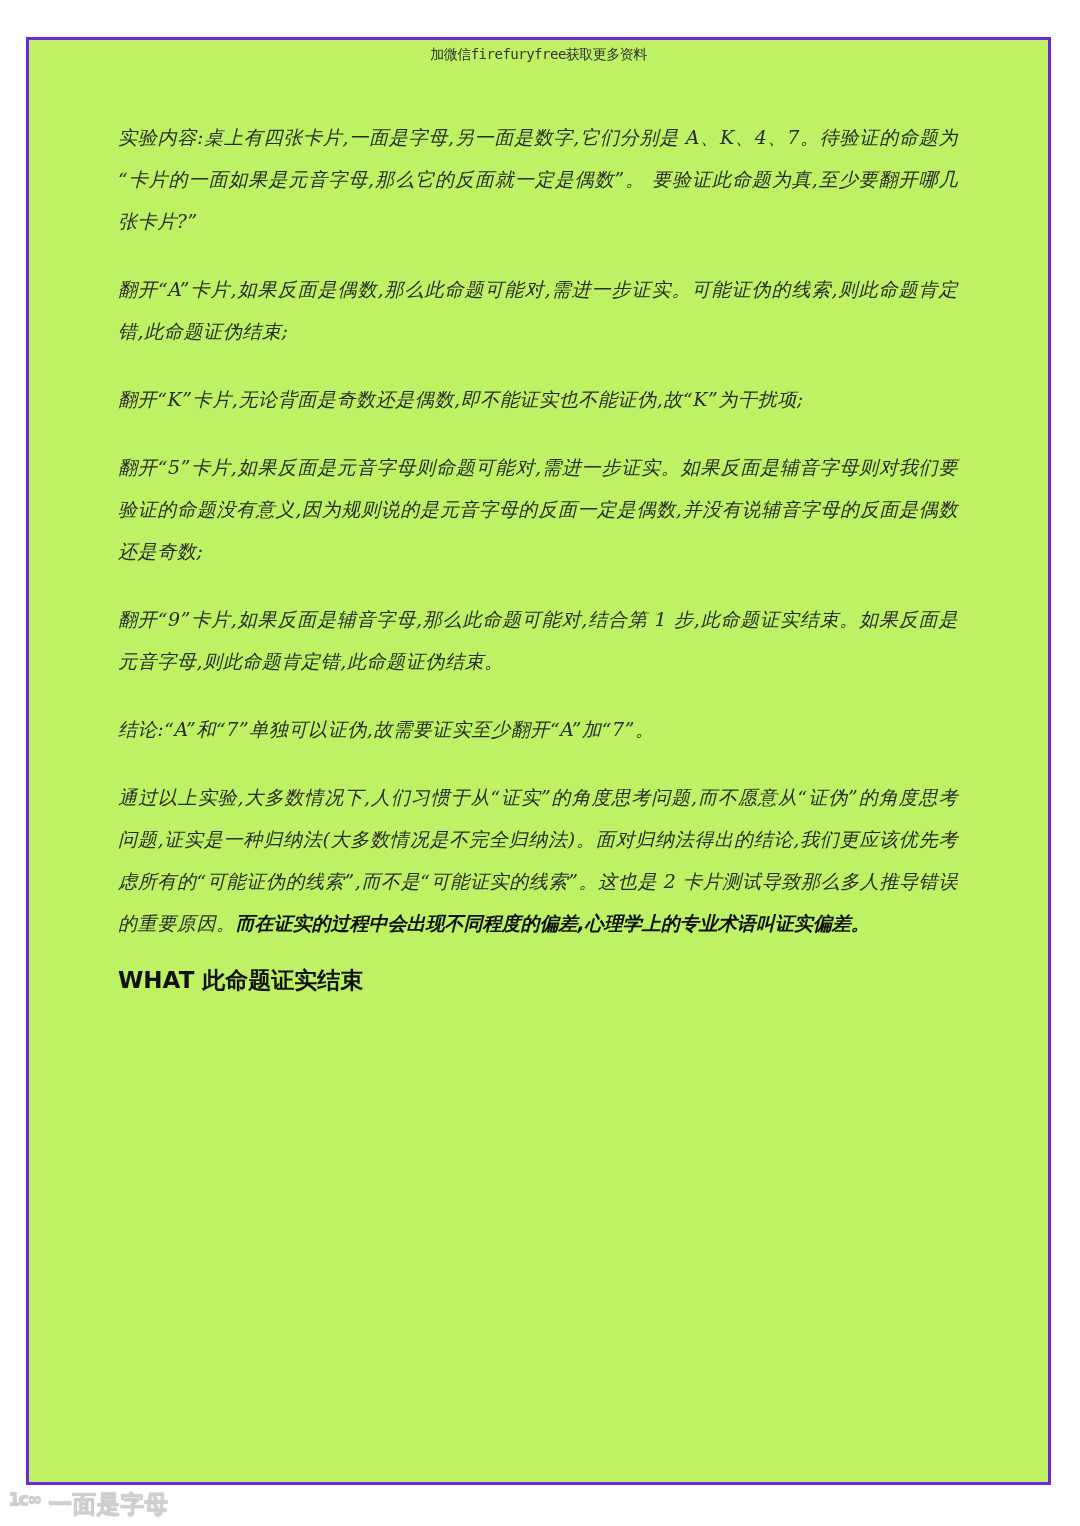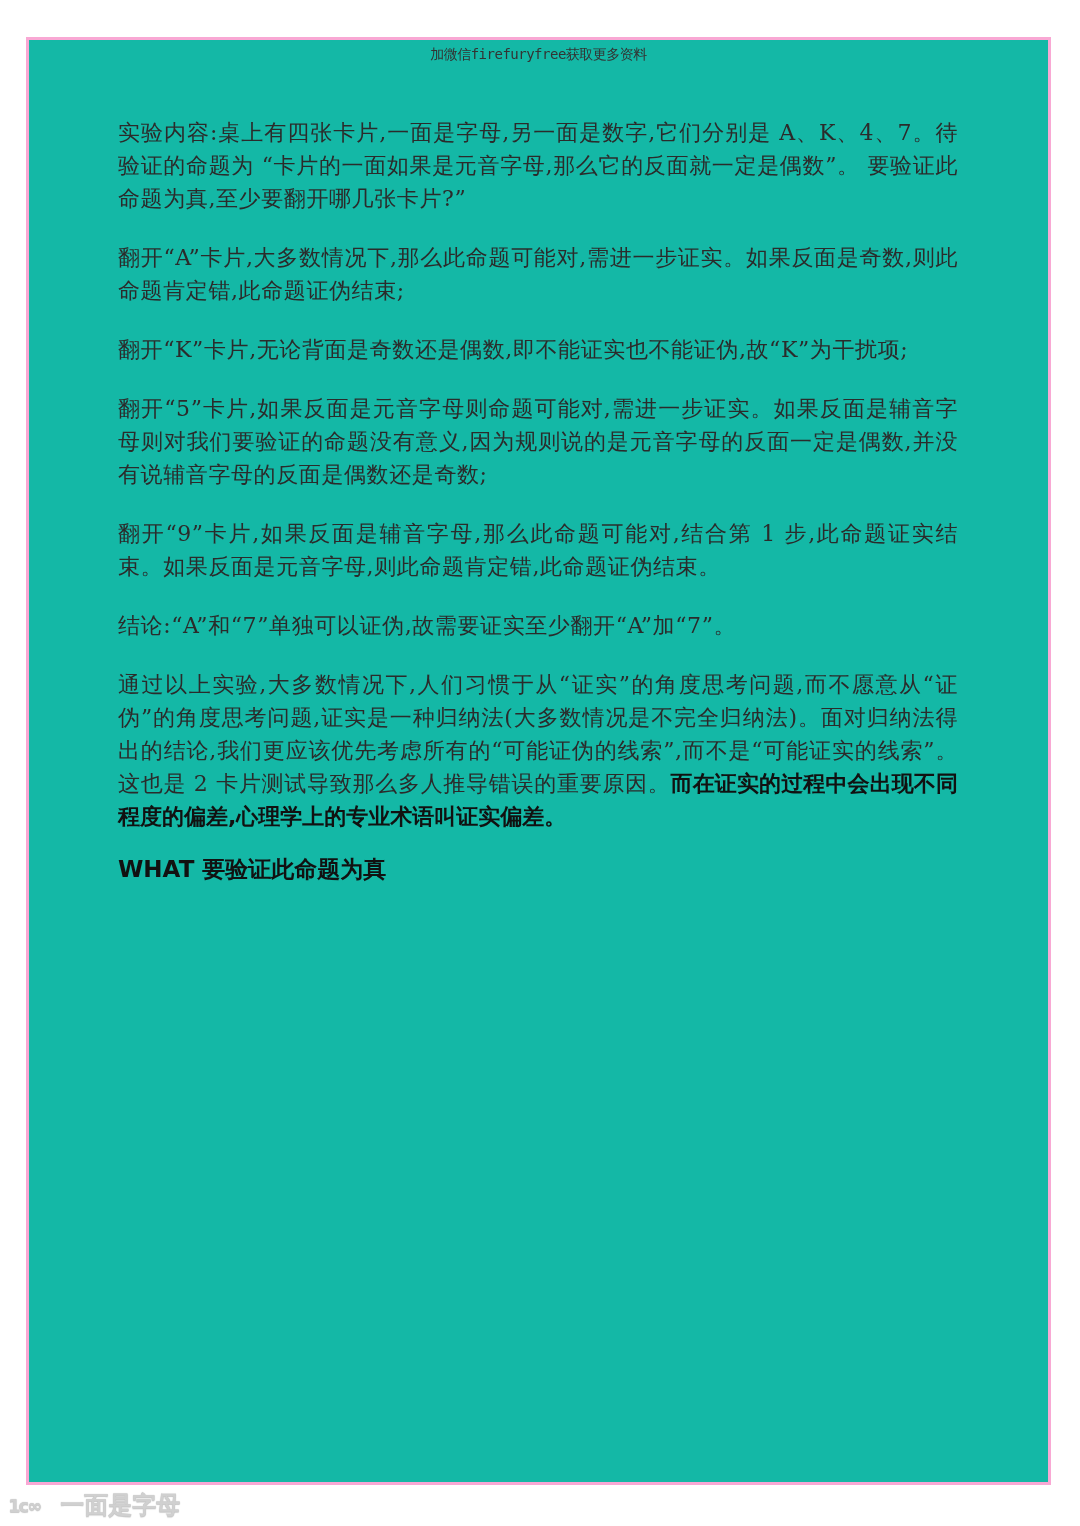--- a/index.html
+++ b/index.html
@@ -14,48 +14,49 @@
       overflow: hidden;
       font-family: "DejaVu Serif", "Liberation Serif", serif;
       color: #2a2a2a;
     }
     .page-frame {
       position: absolute;
       left: 26px;
       top: 37px;
       width: 1019px;
       height: 1442px;
-      border: 3px solid #f9a8d4;
+      border: 3px solid #6d28d9;
       box-sizing: content-box;
-      background: #14b8a6;
+      background: #bef264;
     }
     .header-note {
       position: absolute;
       top: 6px;
       left: 0;
       right: 0;
       text-align: center;
       font-family: "DejaVu Sans Mono", "Liberation Mono", monospace;
       font-size: 14px;
       color: #333333;
       letter-spacing: -0.5px;
     }
     .content {
       position: absolute;
       left: 89px;
       top: 76px;
       width: 840px;
     }
     .para {
-      font-size: 22px;
-      line-height: 33px;
+      font-size: 19px;
+      line-height: 42px;
       margin: 0 0 26px 0;
       letter-spacing: 0.6px;
       text-align: justify;
       color: #2b2b2b;
+      font-style: italic;
     }
     .bold {
       font-weight: bold;
       color: #111111;
       font-family: "DejaVu Sans", "Liberation Sans", sans-serif;
       letter-spacing: 0px;
     }
     .heading {
       font-size: 23px;
       line-height: 40px;
@@ -63,48 +64,48 @@
       font-family: "DejaVu Sans", "Liberation Sans", sans-serif;
       color: #111111;
       margin-top: -10px;
     }
     .watermark {
       position: absolute;
       left: 8px;
       top: 1488px;
       height: 34px;
       display: flex;
-      align-items: center;
-      gap: 20px;
+      align-items: flex-start;
+      gap: 8px;
       color: #d0d0d0;
       font-family: "DejaVu Sans", "Liberation Sans", sans-serif;
       font-size: 24px;
       font-weight: bold;
       text-shadow: 0 0 1px #bdbdbd, 0 1px 1px #c9c9c9;
     }
     .wm-logo {
       font-size: 18px;
       font-weight: bold;
       letter-spacing: -2px;
     }
   </style>
 </head>
 <body>
 
 <div class="page-frame">
   <div class="header-note">加微信firefuryfree获取更多资料</div>
 
   <div class="content">
     <p class="para">实验内容:桌上有四张卡片,一面是字母,另一面是数字,它们分别是 A、K、4、7。待验证的命题为 “卡片的一面如果是元音字母,那么它的反面就一定是偶数”。 要验证此命题为真,至少要翻开哪几张卡片?”</p>
-    <p class="para">翻开“A”卡片,大多数情况下,那么此命题可能对,需进一步证实。如果反面是奇数,则此命题肯定错,此命题证伪结束;</p>
+    <p class="para">翻开“A”卡片,如果反面是偶数,那么此命题可能对,需进一步证实。可能证伪的线索,则此命题肯定错,此命题证伪结束;</p>
     <p class="para">翻开“K”卡片,无论背面是奇数还是偶数,即不能证实也不能证伪,故“K”为干扰项;</p>
     <p class="para">翻开“5”卡片,如果反面是元音字母则命题可能对,需进一步证实。如果反面是辅音字母则对我们要验证的命题没有意义,因为规则说的是元音字母的反面一定是偶数,并没有说辅音字母的反面是偶数还是奇数;</p>
     <p class="para">翻开“9”卡片,如果反面是辅音字母,那么此命题可能对,结合第 1 步,此命题证实结束。如果反面是元音字母,则此命题肯定错,此命题证伪结束。</p>
     <p class="para">结论:“A”和“7”单独可以证伪,故需要证实至少翻开“A”加“7”。</p>
     <p class="para"><span>通过以上实验,大多数情况下,人们习惯于从“证实”的角度思考问题,而不愿意从“证伪”的角度思考问题,证实是一种归纳法(大多数情况是不完全归纳法)。面对归纳法得出的结论,我们更应该优先考虑所有的“可能证伪的线索”,而不是“可能证实的线索”。这也是 2 卡片测试导致那么多人推导错误的重要原因。</span><span class="bold">而在证实的过程中会出现不同程度的偏差,心理学上的专业术语叫证实偏差。</span></p>
-    <div class="heading">WHAT 要验证此命题为真</div>
+    <div class="heading">WHAT 此命题证实结束</div>
   </div>
 </div>
 
 <div class="watermark">
   <span class="wm-logo">1c∞</span>
   <span>一面是字母</span>
 </div>
 
 </body></html>

